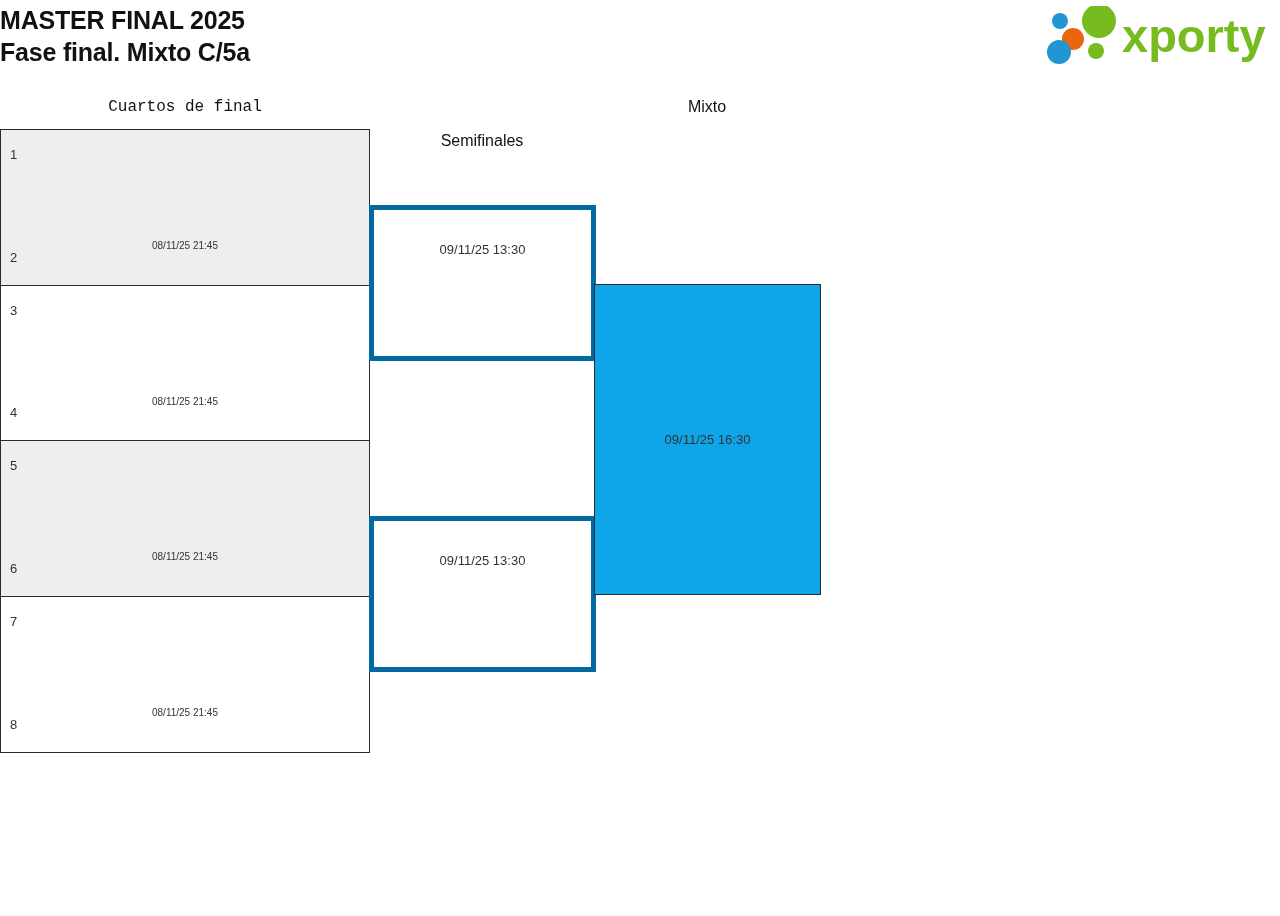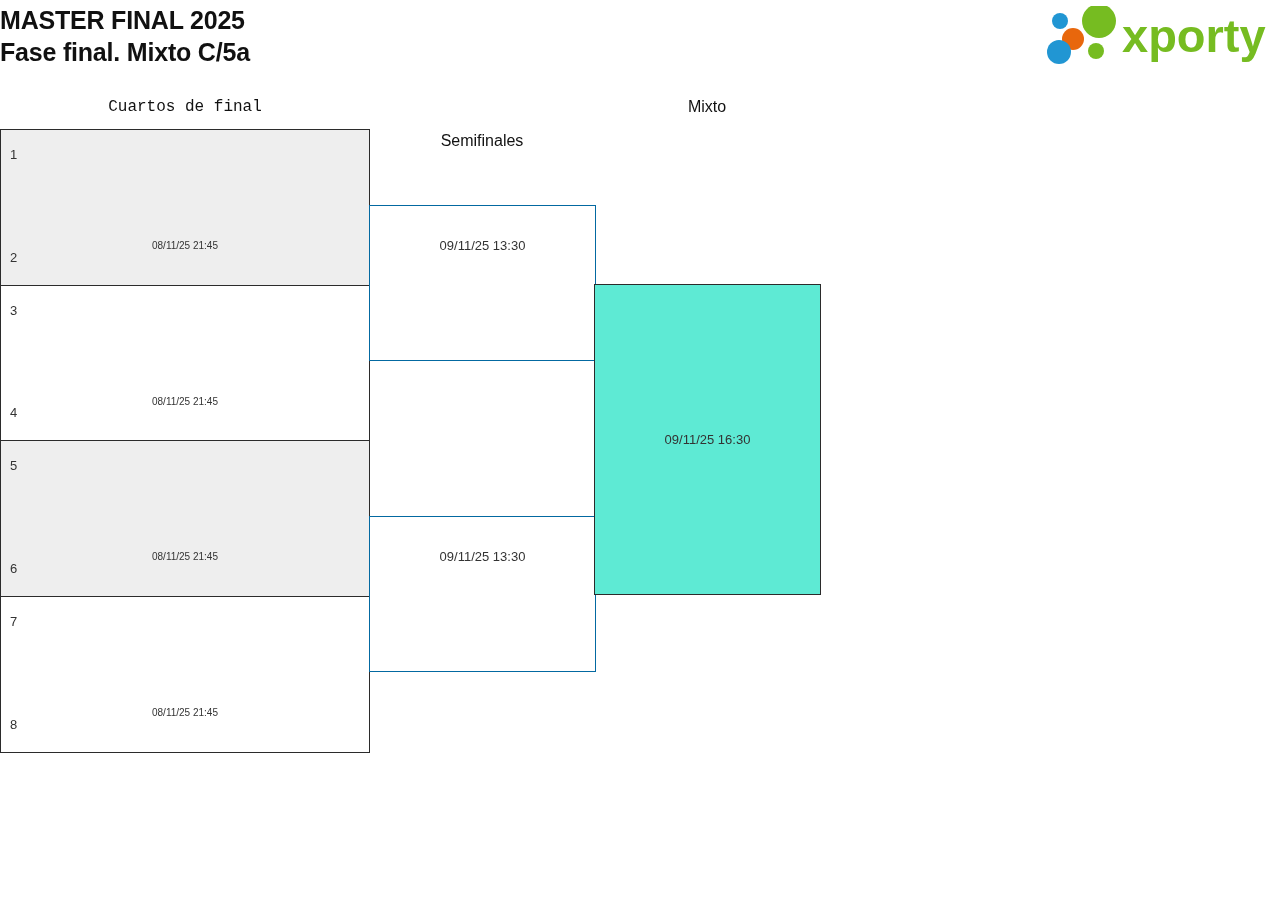--- a/index.html
+++ b/index.html
@@ -103,21 +103,21 @@
     color: #333333;
     white-space: nowrap;
     margin-top: 39px;
   }
 
   
   .sf-match {
     position: absolute;
     left: 369px;
     width: 227px;
-    border: 1px solid #0369a1;
+    border: 5px solid #0369a1;
     box-sizing: border-box;
     background: #ffffff;
   }
   #sf-match-1 { top: 205px;  height: 156px; }
   #sf-match-2 { top: 516px;  height: 156px; }
   .sf-date {
     position: absolute;
     left: 0; right: 0;
     top: 32px;
     text-align: center;
@@ -127,21 +127,21 @@
     white-space: nowrap;
   }
 
   
   #final-match {
     position: absolute;
     left: 594px; top: 284px;
     width: 227px; height: 311px;
     border: 1px solid #2b2b2b;
     box-sizing: border-box;
-    background: #5eead4;
+    background: #0ea5e9;
   }
   #final-match .final-date {
     position: absolute;
     left: 0; right: 0;
     top: 50%;
     transform: translateY(-50%);
     text-align: center;
     font-size: 13px;
     line-height: 16px;
     color: #333333;

